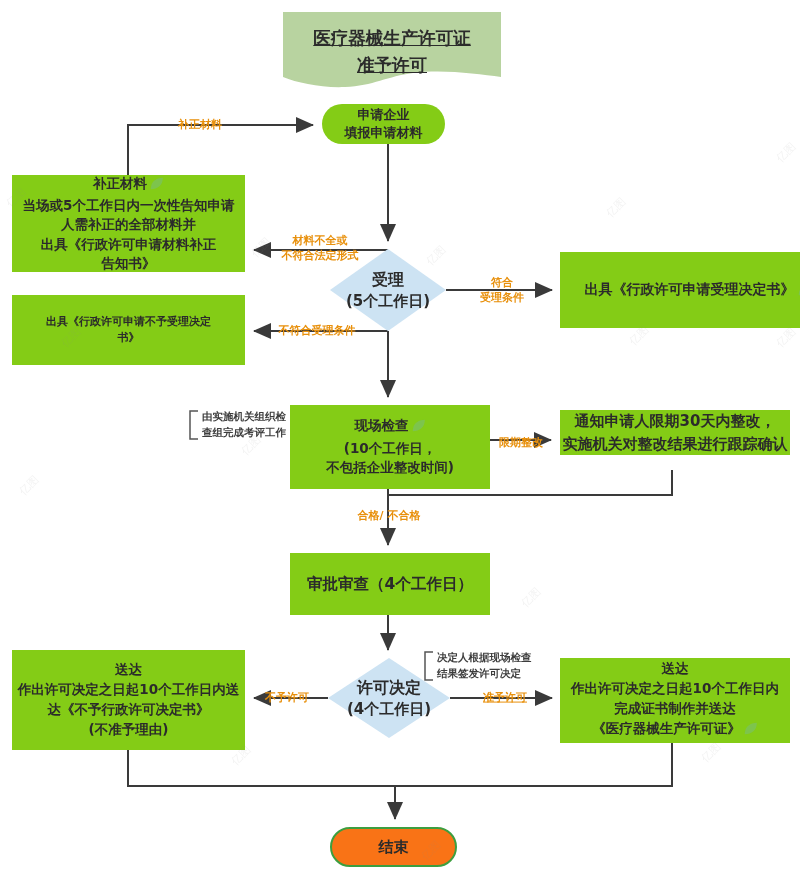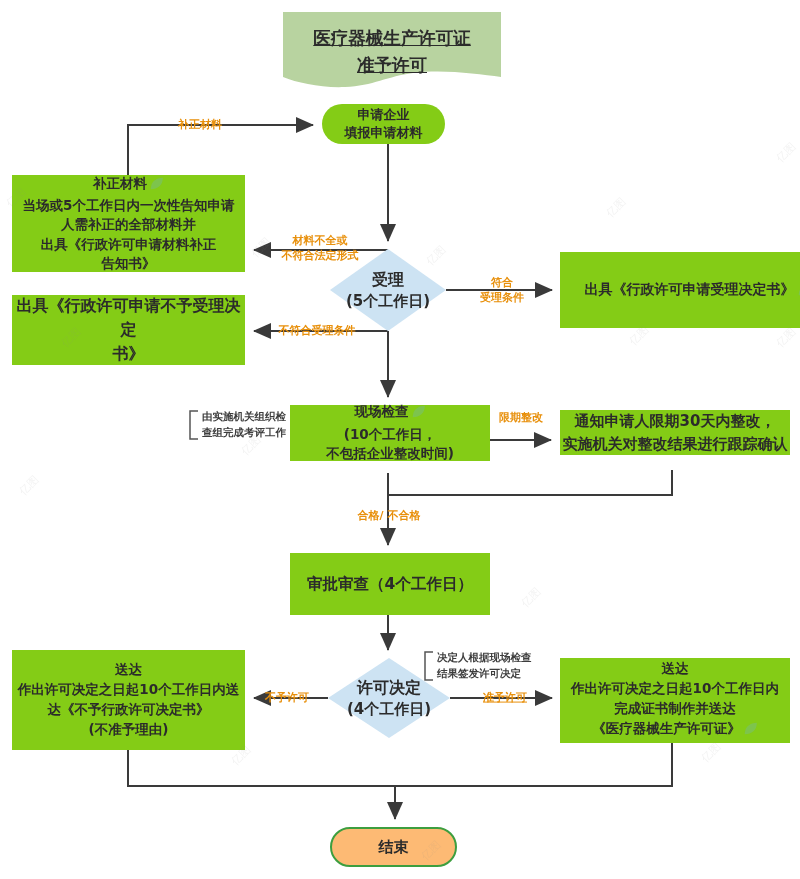--- a/index.html
+++ b/index.html
@@ -75,26 +75,26 @@
   <div>受理</div>
   <div style="font-size:15px;">(5个工作日)</div>
 </div>
 
 <div class="node" style="left:560px;top:252px;width:276px;height:76px;font-size:14px;">
   <div><span>出具《行政许可申请受理决定书》</span><span class="leaf"><svg width="15" height="15" viewBox="0 0 13 13">
           <path d="M1.5 11.5 C1.5 5 6 1.5 12 1.5 C12 8 7.5 11.5 1.5 11.5 Z" fill="#7cc25b" opacity="0.8"></path>
         </svg></span></div>
 </div>
 
-<div class="node" style="left:12px;top:295px;width:233px;height:70px;font-size:16px;line-height:1.5;">
+<div class="node" style="left:12px;top:295px;width:233px;height:70px;font-size:11px;line-height:1.5;">
   <div>出具《行政许可申请不予受理决定</div>
   <div>书》</div>
 </div>
 
-<div class="node" style="left:290px;top:405px;width:200px;height:56px;font-size:13.5px;line-height:1.45;">
+<div class="node" style="left:290px;top:405px;width:200px;height:84px;font-size:13.5px;line-height:1.45;">
   <div><span>现场检查</span><span class="leaf"><svg width="15" height="15" viewBox="0 0 13 13">
           <path d="M1.5 11.5 C1.5 5 6 1.5 12 1.5 C12 8 7.5 11.5 1.5 11.5 Z" fill="#7cc25b" opacity="0.8"></path>
         </svg></span></div>
   <div>(10个工作日，</div>
   <div>不包括企业整改时间)</div>
 </div>
 
 <div class="node" style="left:560px;top:410px;width:230px;height:45px;font-size:15px;line-height:1.5;">
   <div>通知申请人限期30天内整改，</div>
   <div>实施机关对整改结果进行跟踪确认</div>
@@ -118,35 +118,35 @@
 
 <div class="node" style="left:560px;top:658px;width:230px;height:85px;font-size:13.5px;line-height:1.48;">
   <div>送达</div>
   <div>作出许可决定之日起10个工作日内</div>
   <div>完成证书制作并送达</div>
   <div><span>《医疗器械生产许可证》</span><span class="leaf"><svg width="15" height="15" viewBox="0 0 13 13">
           <path d="M1.5 11.5 C1.5 5 6 1.5 12 1.5 C12 8 7.5 11.5 1.5 11.5 Z" fill="#7cc25b" opacity="0.8"></path>
         </svg></span></div>
 </div>
 
-<div class="node stadium" style="left:330px;top:827px;width:127px;height:40px;background:#fdba74;border:2px solid #3d9e3f;font-size:15px;">
+<div class="node stadium" style="left:330px;top:827px;width:127px;height:40px;background:#f97316;border:2px solid #3d9e3f;font-size:15px;">
   <div>结束</div>
 </div>
 
 <div class="lbl" style="left:200px;top:125px;">补正材料</div>
 <div class="lbl" style="left:320px;top:249px;">
   <div>材料不全或</div>
   <div>不符合法定形式</div>
 </div>
 <div class="lbl" style="left:502px;top:291px;">
   <div>符合</div>
   <div>受理条件</div>
 </div>
 <div class="lbl" style="left:317px;top:331px;">不符合受理条件</div>
-<div class="lbl" style="left:521px;top:418px;">限期整改</div>
+<div class="lbl" style="left:521px;top:443px;">限期整改</div>
 <div class="lbl" style="left:389px;top:516px;">合格/ 不合格</div>
 <div class="lbl" style="left:287px;top:698px;">不予许可</div>
 <div class="lbl" style="left:505px;top:698px;text-decoration:underline;">准予许可</div>
 
 <div class="ann" style="left:202px;top:409px;">
   <div>由实施机关组织检</div>
   <div>查组完成考评工作</div>
 </div>
 <div class="ann" style="left:437px;top:650px;">
   <div>决定人根据现场检查</div>

